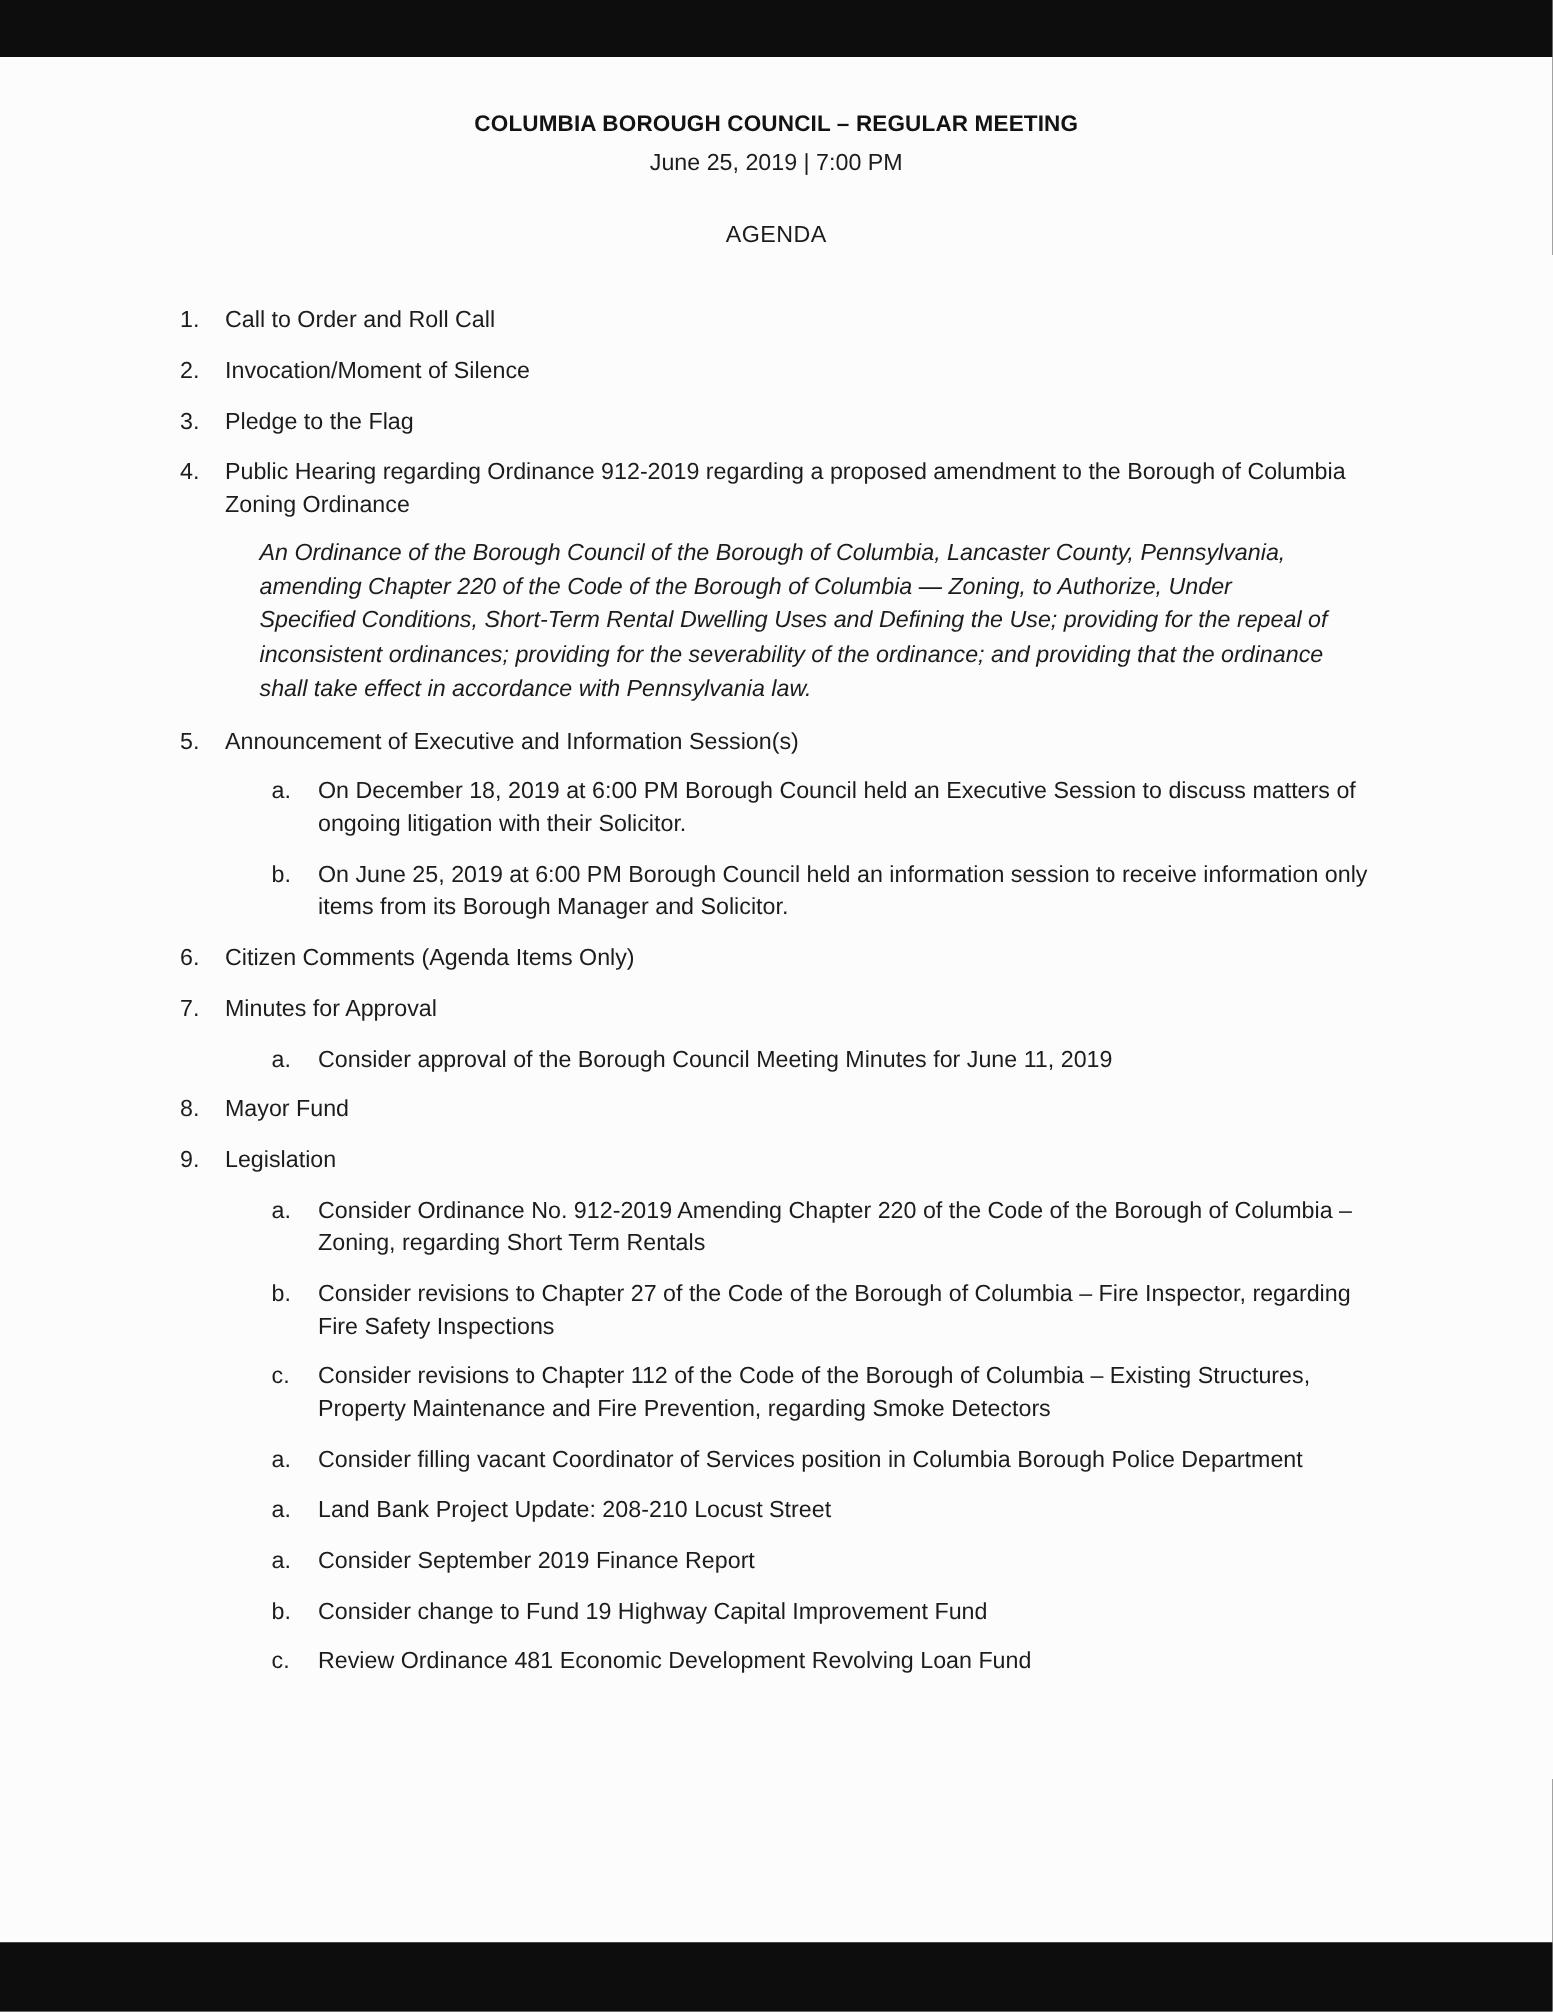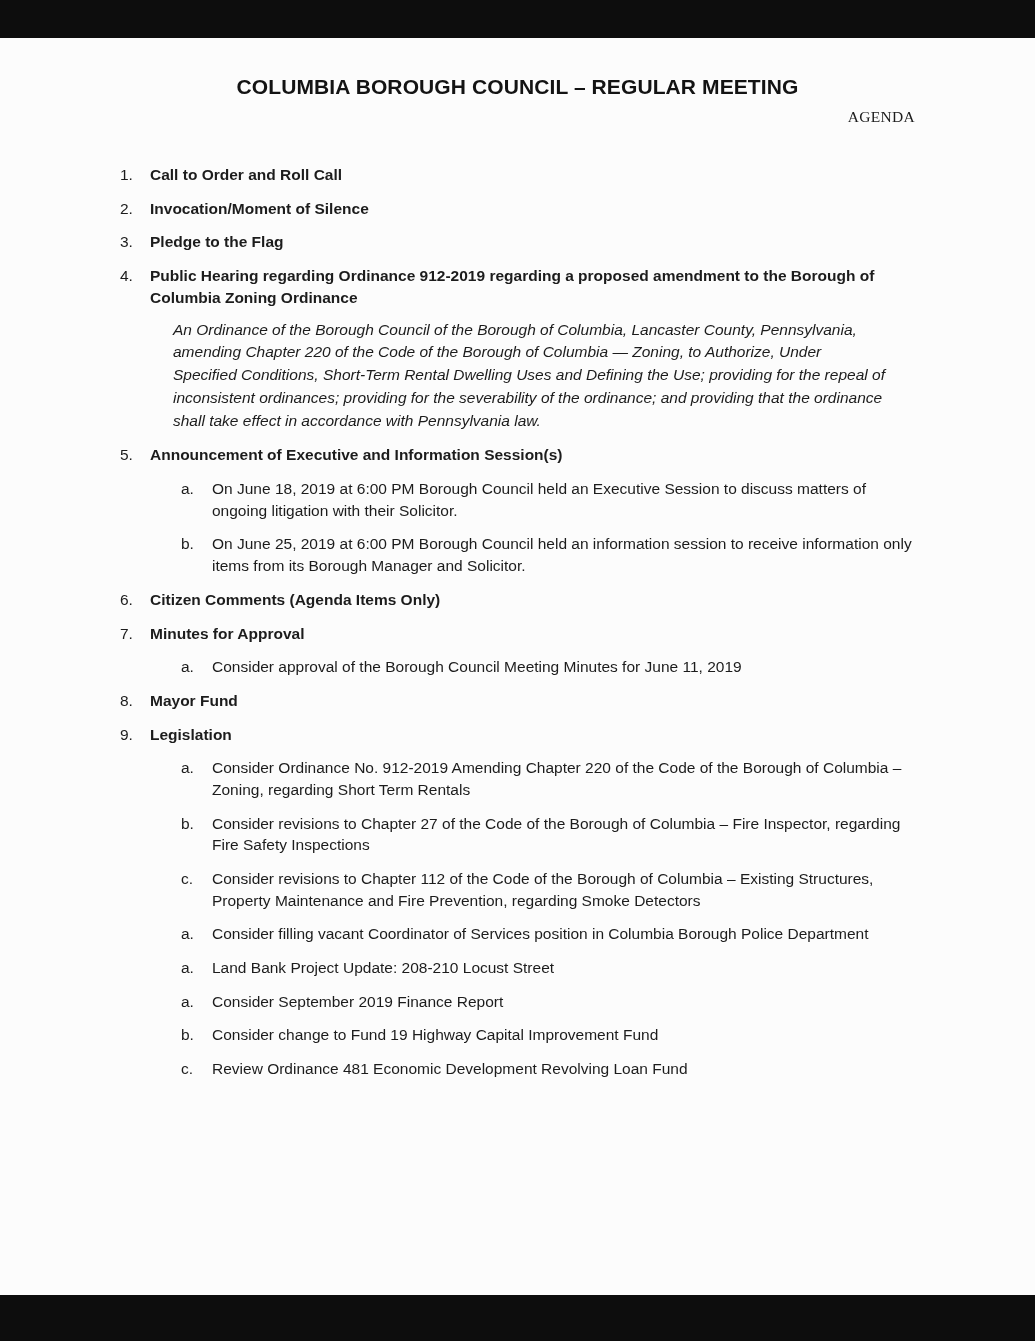--- a/index.html
+++ b/index.html
@@ -17,51 +17,52 @@
   .page {
     flex: 1 1 auto;
     background: #fcfcfc;
     color: #1c1c1c;
     font-size: 15.5px;
     line-height: 1.4;
     padding: 34px 120px 20px 120px;
     overflow: hidden;
   }
   .doc-title {
-    font-size: 21px;
+    font-size: 15px;
     font-weight: 700;
     color: #131313;
     text-align: center;
     margin: 0 0 5px 0;
     letter-spacing: 0.1px;
   }
   .doc-datetime { text-align: center; margin: 0 0 26px 0; }
-  .doc-heading { text-align: right; margin: 0 0 36px 0; letter-spacing: 0.3px; font-family: Liberation Serif, serif; }
+  .doc-heading { text-align: center; margin: 0 0 36px 0; letter-spacing: 0.3px; }
   .agenda { margin: 0; }
   .item { margin-bottom: 12px; }
   .item-row { display: flex; }
   .num { flex: 0 0 30px; }
-  .itext { flex: 1 1 auto; max-width: 765px; font-weight: bold; }
+  .itext { flex: 1 1 auto; max-width: 765px; }
   .note {
     font-style: italic;
     line-height: 1.47;
     margin: 10px 29px 12px 53px;
   }
   .subitem { display: flex; margin: 12px 0 12px 61px; }
   .letter { flex: 0 0 31px; }
   .stext { flex: 1 1 auto; max-width: 703px; }
 </style>
 </head>
 <body>
 
 <div class="letterbox-top"></div>
 
 <div class="page">
 
   <h1 class="doc-title">COLUMBIA BOROUGH COUNCIL – REGULAR MEETING</h1>
+  <div class="doc-datetime">June 25, 2019 | 7:00 PM</div>
   <div class="doc-heading">AGENDA</div>
 
   <div class="agenda">
 
     <div class="item">
       <div class="item-row">
         <span class="num">1.</span>
         <span class="itext">Call to Order and Roll Call</span>
       </div>
     </div>
@@ -88,21 +89,21 @@
       <p class="note">An Ordinance of the Borough Council of the Borough of Columbia, Lancaster County, Pennsylvania, amending Chapter 220 of the Code of the Borough of Columbia — Zoning, to Authorize, Under Specified Conditions, Short-Term Rental Dwelling Uses and Defining the Use; providing for the repeal of inconsistent ordinances; providing for the severability of the ordinance; and providing that the ordinance shall take effect in accordance with Pennsylvania law.</p>
     </div>
 
     <div class="item">
       <div class="item-row">
         <span class="num">5.</span>
         <span class="itext">Announcement of Executive and Information Session(s)</span>
       </div>
       <div class="subitem">
         <span class="letter">a.</span>
-        <span class="stext">On June 18, 2019 at 6:00 PM Borough Council held an Executive Session to discuss matters of ongoing litigation with their Solicitor.</span>
+        <span class="stext">On December 18, 2019 at 6:00 PM Borough Council held an Executive Session to discuss matters of ongoing litigation with their Solicitor.</span>
       </div>
       <div class="subitem">
         <span class="letter">b.</span>
         <span class="stext">On June 25, 2019 at 6:00 PM Borough Council held an information session to receive information only items from its Borough Manager and Solicitor.</span>
       </div>
     </div>
 
     <div class="item">
       <div class="item-row">
         <span class="num">6.</span>

